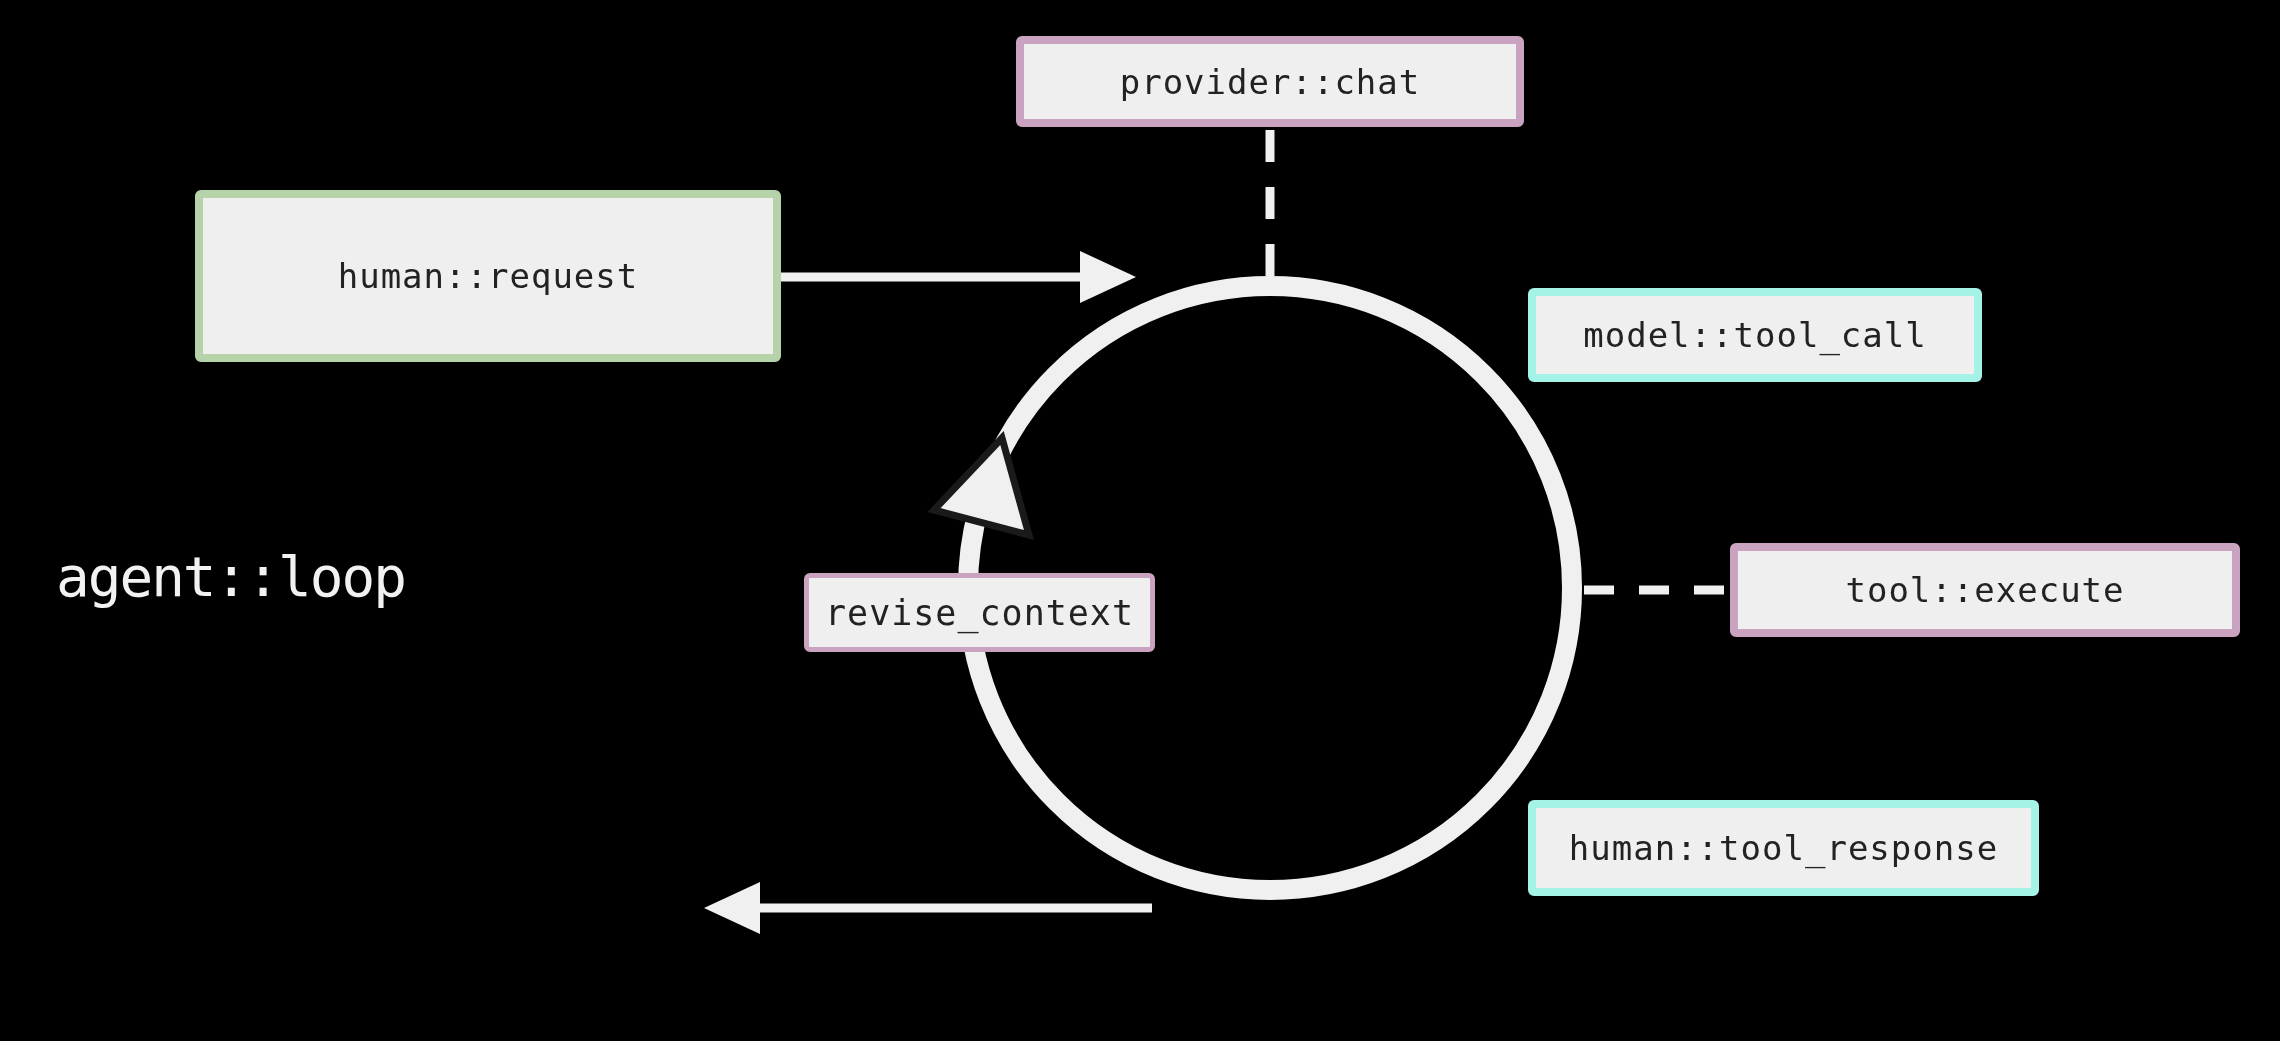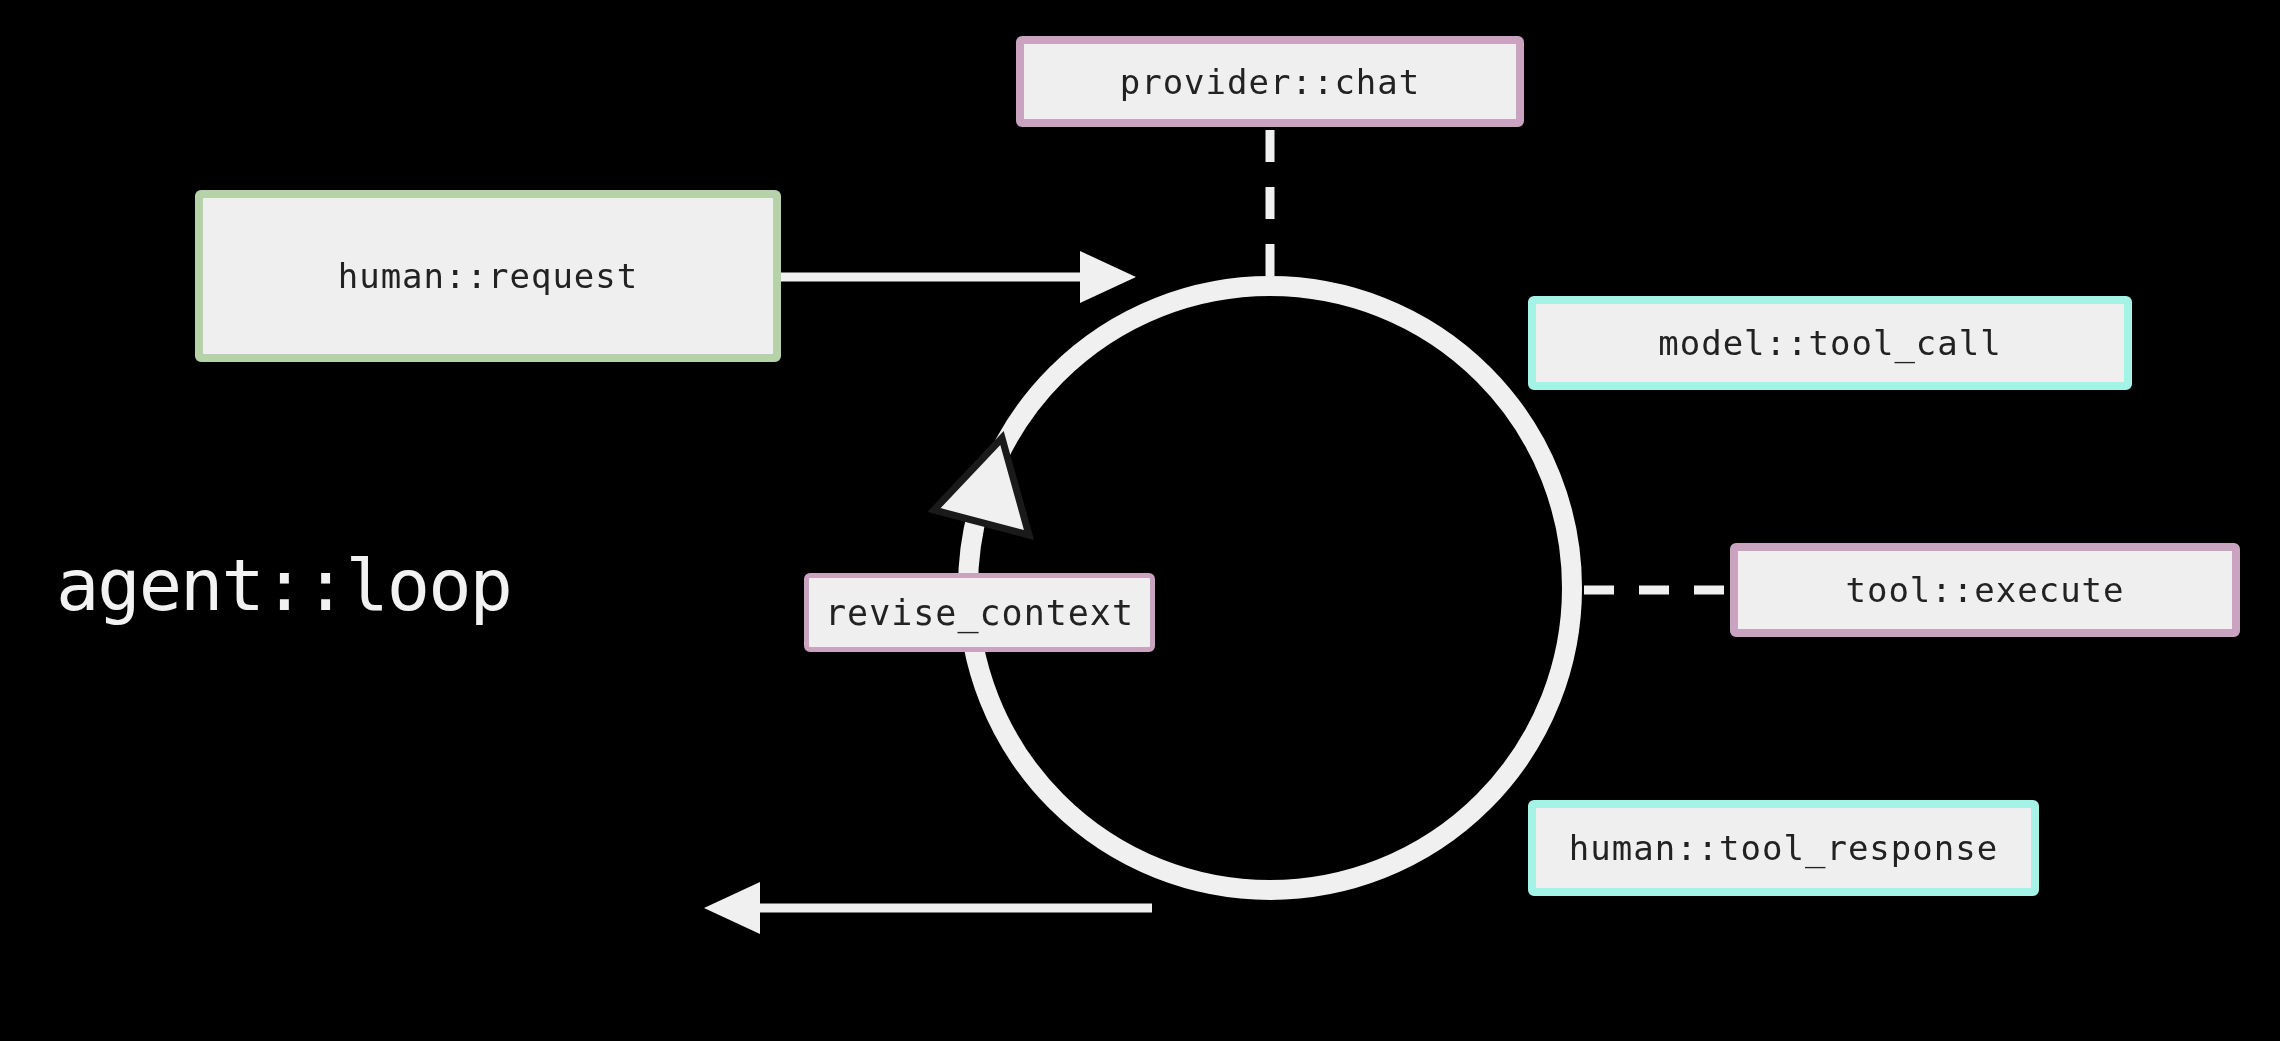--- a/index.html
+++ b/index.html
@@ -43,32 +43,32 @@
     border-width: 8px;
     border-radius: 6px;
     white-space: nowrap;
   }
   .accent-pink  { border-color: var(--pink); }
   .accent-green { border-color: var(--green); }
   .accent-cyan  { border-color: var(--cyan); }
 
   .n-provider      { left: 1016px; top: 36px;  width: 508px; height: 91px;  }
   .n-human-req     { left: 195px;  top: 190px; width: 586px; height: 172px; }
-  .n-tool-call     { left: 1528px; top: 288px; width: 604px; height: 94px; margin-top: 8px;  }
+  .n-tool-call     { left: 1528px; top: 288px; width: 454px; height: 94px;  }
   .n-tool-exec     { left: 1730px; top: 543px; width: 510px; height: 94px; justify-content: center;  }
   .n-revise        { left: 804px;  top: 573px; width: 351px; height: 79px; border-width: 5px; font-size: 35px; }
   .n-tool-resp     { left: 1528px; top: 800px; width: 511px; height: 96px;  }
   .n-model-resp    { left: 195px;  top: 821px; width: 510px; height: 173px; }
 
   .diagram-title {
     position: absolute;
     left: 56px;
     top: 546px;
     color: var(--title-text);
-    font-size: 72px;
+    font-size: 56px;
     line-height: 1.1;
     letter-spacing: -2px;
     white-space: nowrap;
   }
 </style>
 </head>
 <body>
 
 <div class="stage">
 

